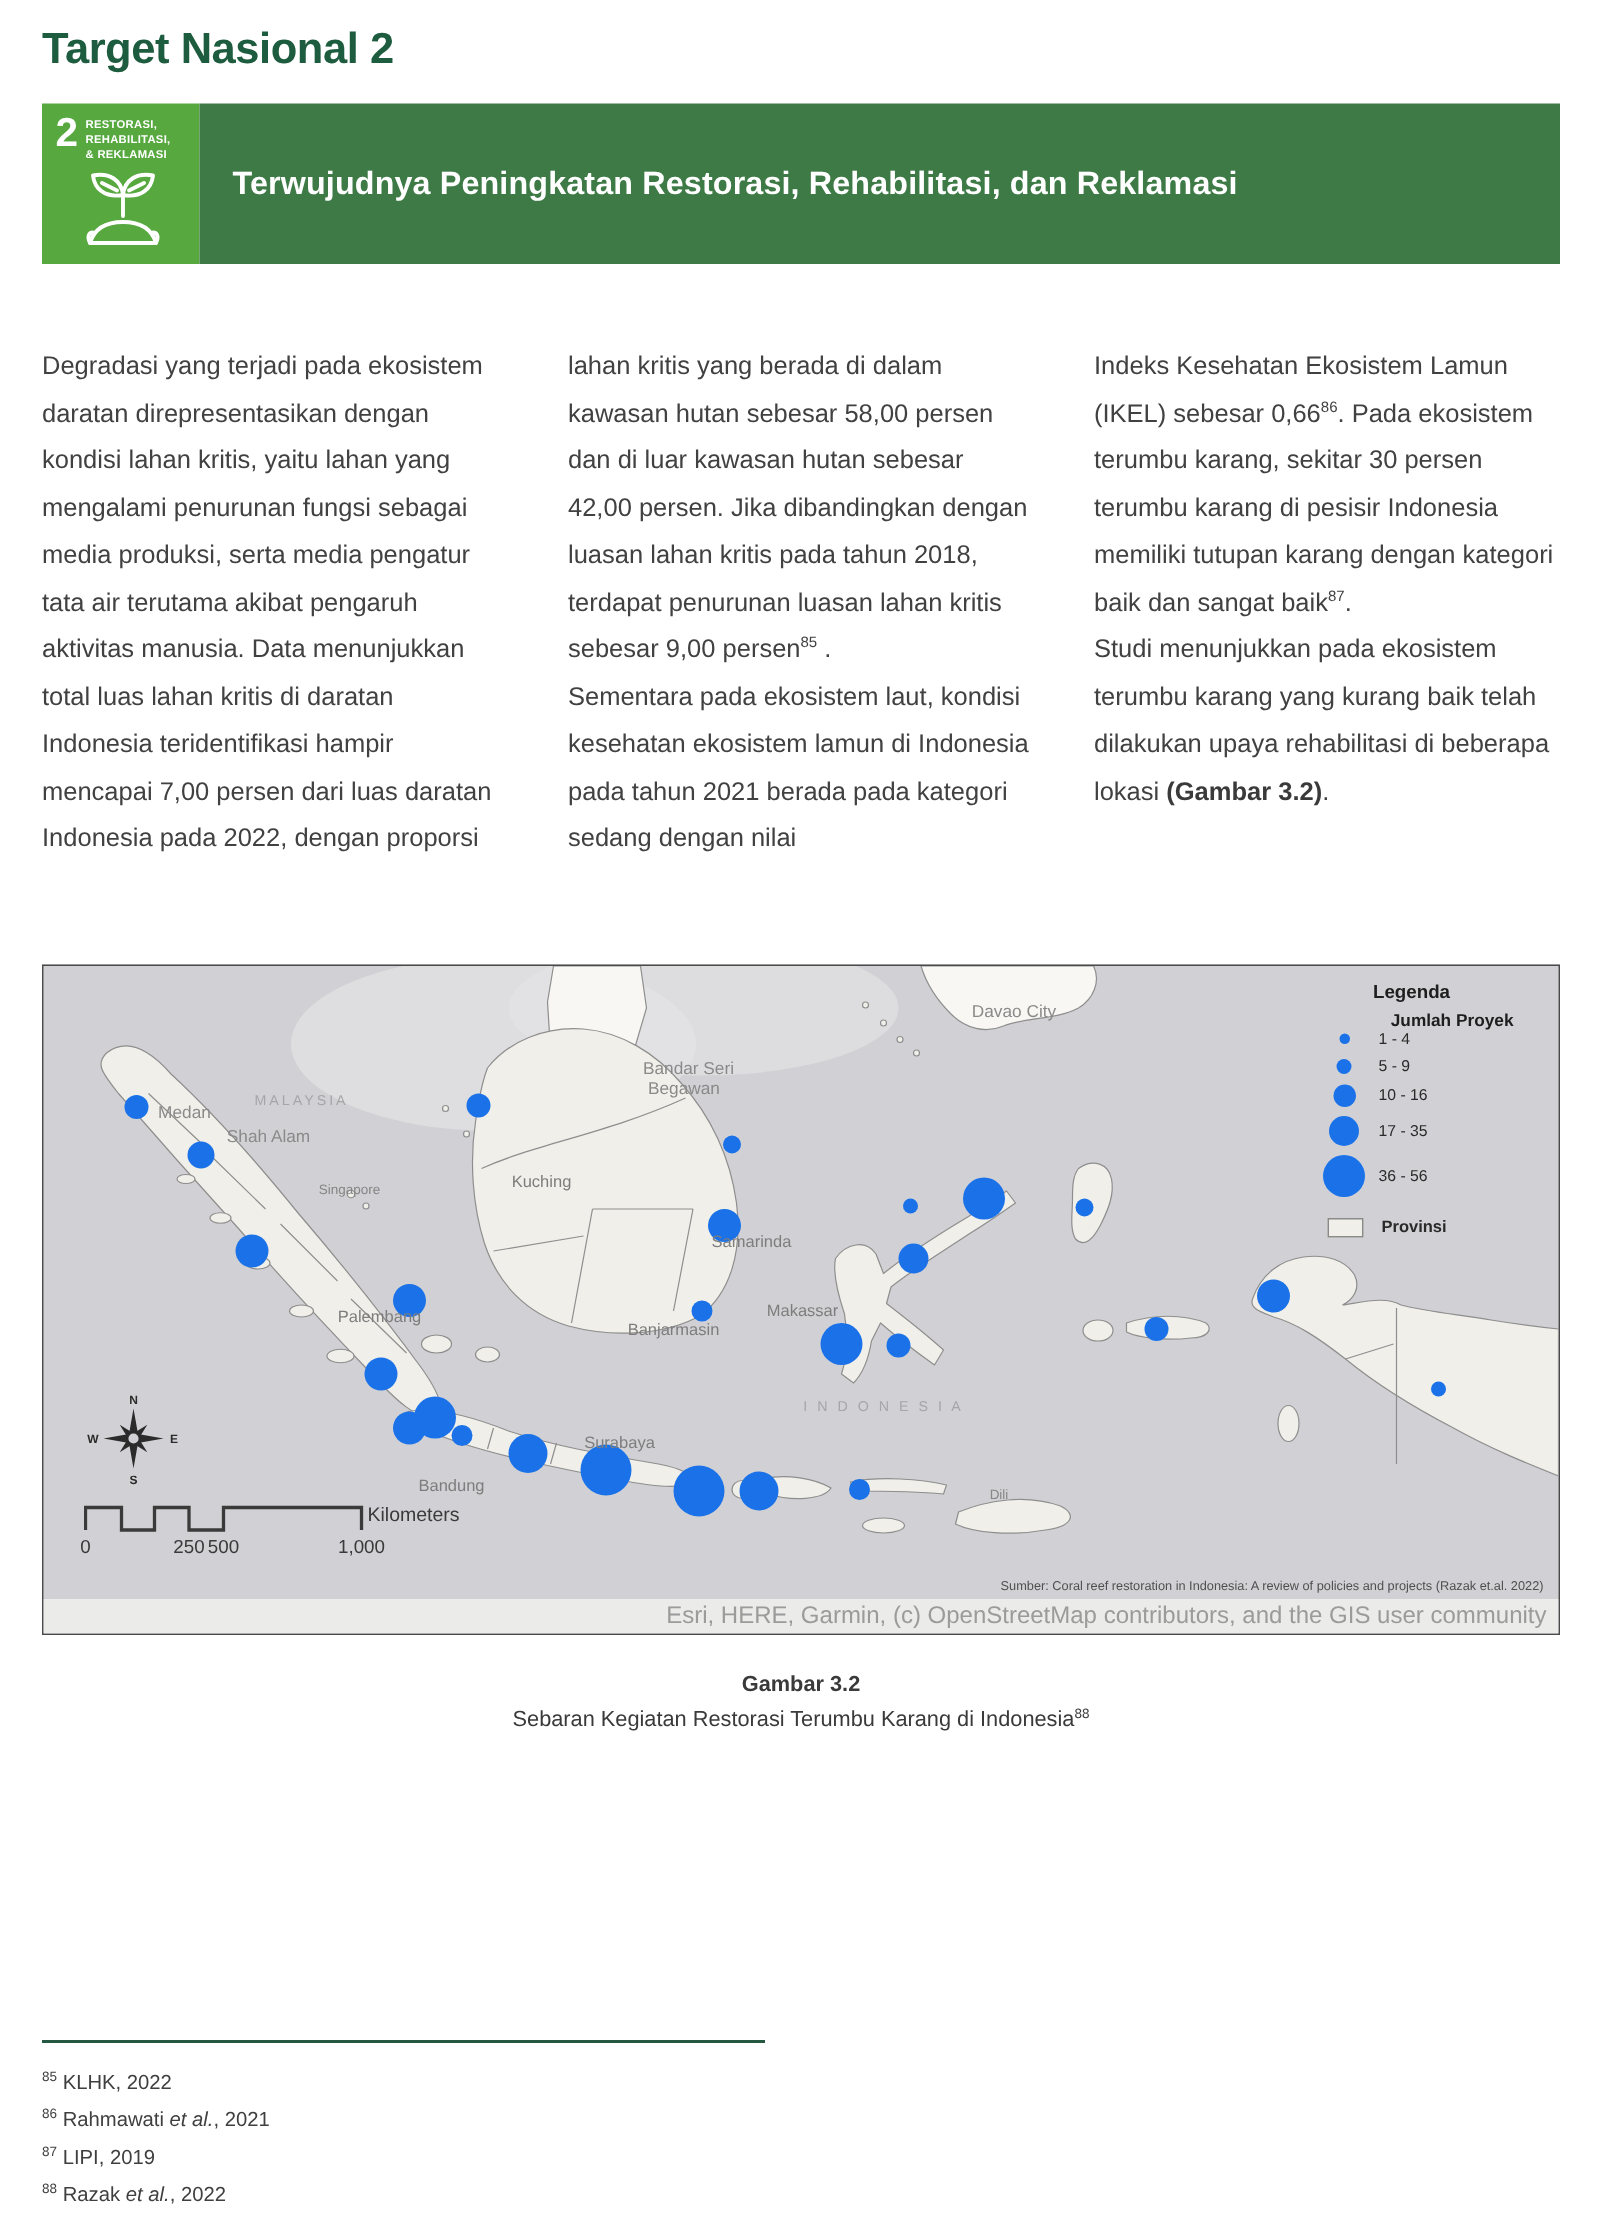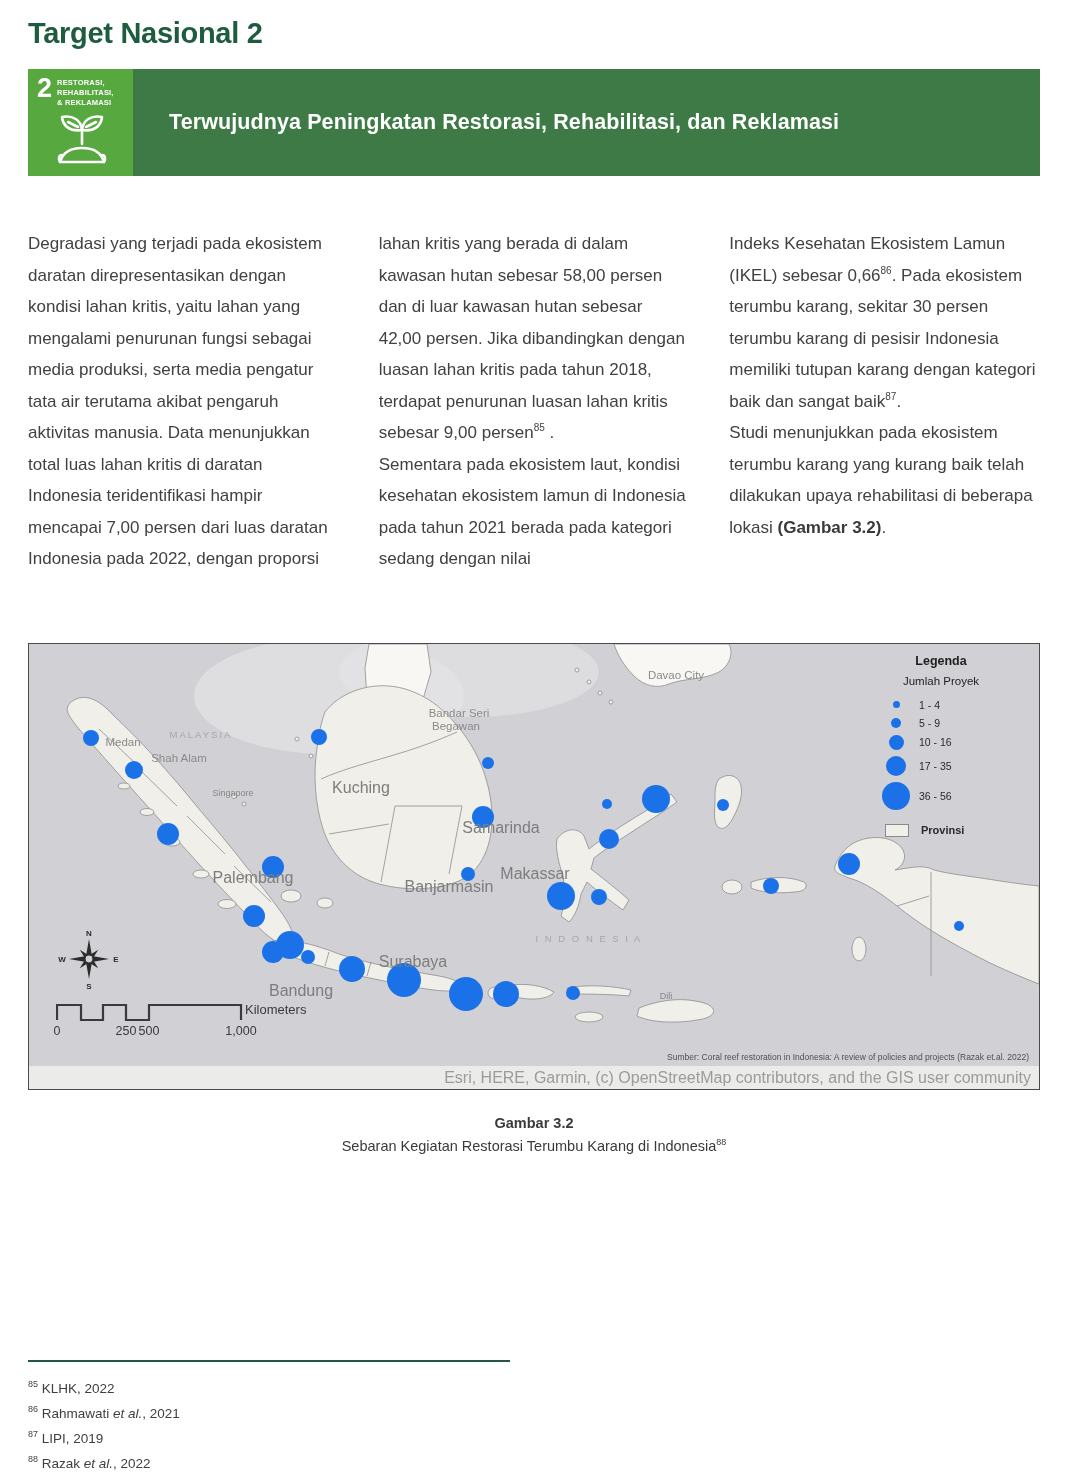--- a/index.html
+++ b/index.html
@@ -7,42 +7,42 @@
   .page{width:1068px;height:1478px;position:relative;}
 
   .page-title{margin:16px 28px 0;font-size:29px;line-height:34px;font-weight:bold;color:#1d5c3e;letter-spacing:-0.3px;}
 
   .banner{display:flex;margin:19px 28px 0;height:107px;}
   .goal-box{width:105px;min-width:105px;background:#56a83f;color:#fff;padding:7px 7px 4px 9px;box-sizing:border-box;display:flex;flex-direction:column;}
   .goal-head{display:flex;gap:5px;align-items:flex-start;}
   .goal-num{font-size:27px;font-weight:bold;line-height:0.95;}
   .goal-lines{font-size:7.5px;font-weight:bold;line-height:1.3;letter-spacing:0.2px;margin-top:2px;}
   .goal-icon{flex:1;display:flex;align-items:center;justify-content:center;}
-  .banner-bar{flex:1;background:#3d7a46;display:flex;align-items:center;padding-left:36px;}
+  .banner-bar{flex:1;background:#3d7a46;display:flex;align-items:center;padding-left:22px;}
   .banner-heading{color:#ffffff;font-size:21.5px;font-weight:bold;letter-spacing:0.1px;margin:0;}
 
   .columns{display:flex;gap:40px;margin:52px 28px 0;}
   .col{flex:1;font-size:17px;line-height:31.5px;color:#414141;}
   .col p{margin:0;}
   .col sup{font-size:10px;line-height:0;}
   .col b{font-weight:bold;color:#3a3a3a;}
 
   .figure{margin:68px 28px 0;}
   .map{position:relative;width:1010px;height:445px;border:1px solid #4a4a4a;background:#d1d1d5;overflow:hidden;}
   .map svg.base{position:absolute;left:0;top:0;}
   .map-labels{position:absolute;left:0;top:0;width:100%;height:100%;}
   .map-label{position:absolute;transform:translate(-50%,-50%);white-space:nowrap;}
-  .map-label.city{font-size:16px;color:#7d7d7d;}
+  .map-label.city{font-size:11px;color:#7d7d7d;}
   .map-label.city-lg{font-size:11.5px;color:#8a8a8a;}
   .map-label.city-sm{font-size:9px;color:#868686;}
   .map-label.country{font-size:9.5px;color:#a6a6aa;letter-spacing:2px;}
 
   .legend{position:absolute;top:10px;right:30px;width:136px;color:#1e1e1e;}
   .legend-title{font-size:12.5px;font-weight:bold;text-align:center;margin-bottom:7px;}
-  .legend-sub{font-size:11.5px;font-weight:normal;text-align:center;margin-bottom:12px;}
+  .legend-sub{font-size:11.5px;font-weight:bold;text-align:right;margin-bottom:0;}
   .legend-row{display:flex;align-items:center;margin-bottom:6px;}
   .legend-dotcell{width:46px;display:flex;justify-content:center;}
   .legend-dot{border-radius:50%;background:#1b72e8;}
   .legend-label{font-size:10.5px;color:#2a2a2a;}
   .legend-prov{display:flex;align-items:center;margin-top:14px;}
   .legend-provbox{width:22px;height:11px;border:1.5px solid #8a8a8a;background:#f0efe9;margin:0 12px 0 12px;}
   .legend-provlabel{font-size:11px;font-weight:bold;color:#2a2a2a;}
 
   .compass{position:absolute;left:28px;top:283px;}
   .scalebar{position:absolute;left:27px;top:356px;width:300px;height:40px;}

